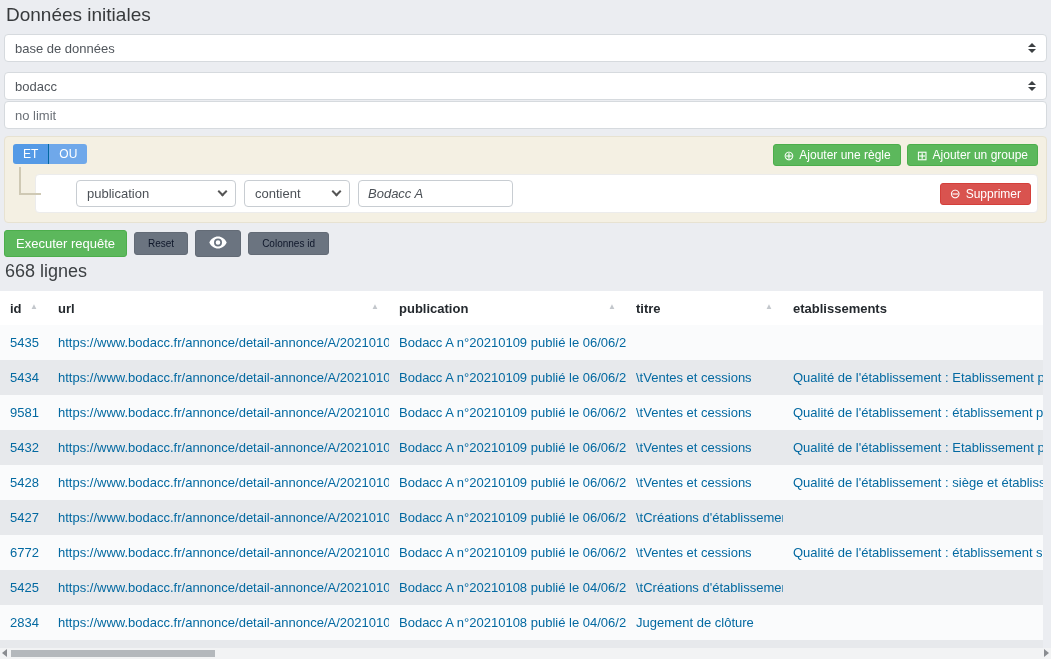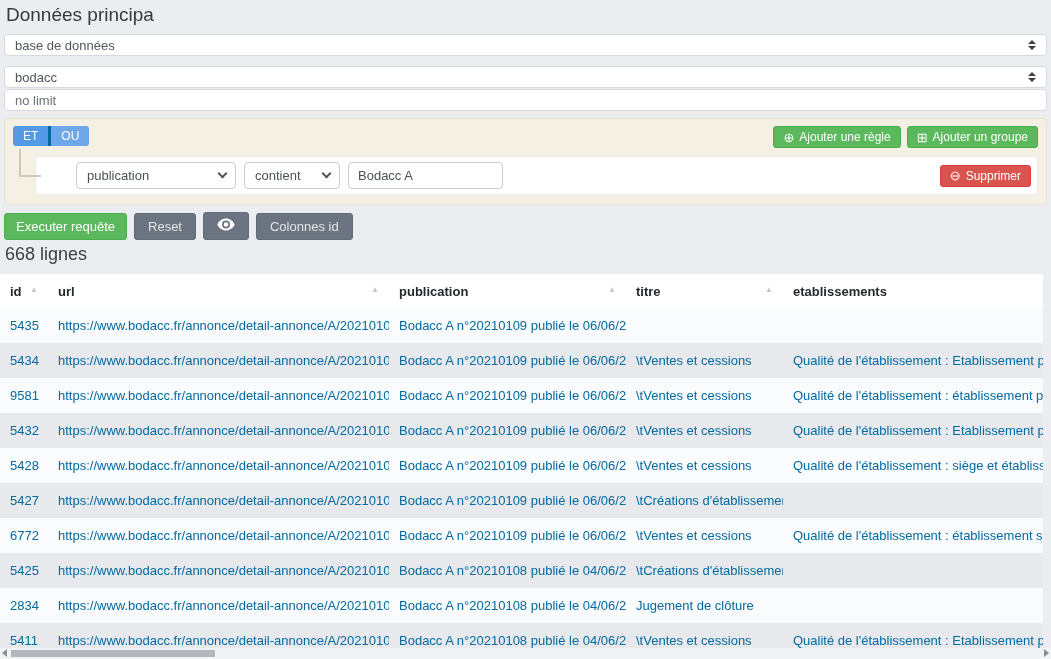--- a/index.html
+++ b/index.html
@@ -6,78 +6,78 @@
   html,body { margin:0; padding:0; }
   body {
     width:1051px; height:659px; overflow:hidden; position:relative;
     background:#ebedf1; font-family:"Liberation Sans", sans-serif;
   }
   .page-title { font-size:19px; font-weight:400; color:#373a3c; margin:4px 0 8px 6px; }
 
   
   .field {
     margin:0 4px; background:#fff; border:1px solid #d6dade; border-radius:4px;
-    height:22px; display:flex; align-items:center; justify-content:space-between;
+    height:28px; display:flex; align-items:center; justify-content:space-between;
     padding:0 10px; font-size:13px; color:#51565c; cursor:pointer;
   }
   .field.mb10 { margin-bottom:10px; }
   .field.mb1 { margin-bottom:1px; }
   .field.input-like { cursor:text; color:#6b7077; }
   .updown { display:flex; flex-direction:column; align-items:center; }
   .updown .caret-up { width:0;height:0;border-left:4px solid transparent;border-right:4px solid transparent;border-bottom:4px solid #3c4043; margin-bottom:2px; }
   .updown .caret-down { width:0;height:0;border-left:4px solid transparent;border-right:4px solid transparent;border-top:4px solid #3c4043; }
 
   
   .builder {
     margin:7px 4px 0; background:#f4f0e3; border:1px solid #e7e2d1; border-radius:4px;
     padding:7px 8px 9px; position:relative;
   }
   .builder-header { display:flex; justify-content:space-between; align-items:flex-start; }
   .cond-group { display:inline-flex; }
   .cond-btn { padding:3px 10px; font-size:12px; color:#fff; border:none; cursor:pointer; font-family:inherit; }
-  .cond-btn.and { background:#549ae6; border-radius:3px 0 0 3px; border-right:3px solid #0369a1; }
+  .cond-btn.and { background:#549ae6; border-radius:3px 0 0 3px; border-right:1px solid #0369a1; }
   .cond-btn.or  { background:#6fa8ea; border-radius:0 3px 3px 0; }
   .add-btns { display:flex; gap:6px; }
   .btn-green {
     background:#5cb85c; border:1px solid #4cae4c; color:#fff; font-size:12px;
     padding:3px 9px; border-radius:3px; display:inline-flex; gap:5px; align-items:center;
     cursor:pointer; font-family:inherit;
   }
   .btn-green .g-icon { font-size:13px; line-height:1; }
   .connector { position:absolute; left:14px; top:30px; width:22px; height:28px;
     border-left:2px solid #cfc9b4; border-bottom:2px solid #cfc9b4; }
   .rule-row {
     margin:8px 0 0 22px; background:#fff; border:1px solid #ececec; border-radius:4px;
     padding:5px 6px 5px 40px; display:flex; align-items:center; gap:8px;
   }
   .rule-select {
     height:27px; border:1px solid #c8cdd2; border-radius:4px; background:#fff;
     display:inline-flex; align-items:center; justify-content:space-between;
     padding:0 9px 0 10px; font-size:13px; color:#4c5157; cursor:pointer;
   }
   .rule-select.w-field { width:160px; }
-  .rule-select.w-op { width:96px; }
+  .rule-select.w-op { width:106px; }
   .chevron { width:7px; height:7px; border-right:2px solid #555; border-bottom:2px solid #555;
     transform:rotate(45deg); margin-top:-4px; }
   .rule-input {
     width:155px; height:27px; border:1px solid #c8cdd2; border-radius:4px; background:#fff;
-    font-size:13px; color:#4c5157; padding:0 9px; display:flex; align-items:center;
+    font-size:13px; color:#4c5157; padding:0 9px; display:flex; align-items:center;font-style:italic;
   }
   .btn-red {
     margin-left:auto; background:#d9534f; border:1px solid #d43f3a; color:#fff; font-size:12px;
     padding:3px 9px; border-radius:3px; display:inline-flex; gap:5px; align-items:center;
     cursor:pointer; font-family:inherit;
   }
   .btn-red .g-icon { font-size:13px; line-height:1; }
 
   
   .actions { margin:7px 4px 0; display:flex; gap:7px; align-items:center; }
   .btn-exec { background:#5cb85c; border:1px solid #4cae4c; color:#fff; font-size:13px;
     padding:5px 11px; border-radius:3px; cursor:pointer; font-family:inherit; }
-  .btn-gray { background:#6b7480; border:1px solid #636b76; color:#e5e5e5; font-size:13px;
+  .btn-gray { background:#6b7480; border:1px solid #636b76; color:#0f172a; font-size:10px;
     padding:5px 13px; border-radius:3px; cursor:pointer; font-family:inherit;
     display:inline-flex; align-items:center; }
   .row-count { font-size:18px; color:#3c4043; margin:4px 0 0 5px; }
 
   
   .table-wrap { margin-top:9px; width:1043px; overflow:hidden; }
   table { border-collapse:collapse; table-layout:fixed; width:1850px; font-size:13px; }
   col.c-id{width:48px} col.c-url{width:341px} col.c-pub{width:237px} col.c-titre{width:157px} col.c-etab{width:1067px}
   thead tr { background:#fff; height:34px; }
   th { text-align:left; font-weight:bold; color:#24292e; padding:7px 10px; position:relative;
@@ -91,21 +91,21 @@
   
   .hscroll { position:absolute; left:0; bottom:0; width:1051px; height:11px; background:#f2f3f4; }
   .hscroll .thumb { position:absolute; left:11px; top:2px; width:204px; height:7px; background:#b4b8bc; cursor:grab; }
   .scroll-arrow { position:absolute; top:1px; width:0; height:0; cursor:pointer; }
   .scroll-arrow.left { left:2px; border-top:4px solid transparent; border-bottom:4px solid transparent; border-right:5px solid #8a8d91; }
   .scroll-arrow.right { right:2px; border-top:4px solid transparent; border-bottom:4px solid transparent; border-left:5px solid #8a8d91; }
 </style>
 </head>
 <body>
 
-<h1 class="page-title">Données principa</h1>
+<h1 class="page-title">Données initiales</h1>
 
 <div class="field mb10">
   <span>base de données</span>
   <span class="updown">
       <span class="caret-up"></span>
       <span class="caret-down"></span>
     </span>
 </div>
 
 <div class="field mb1">

